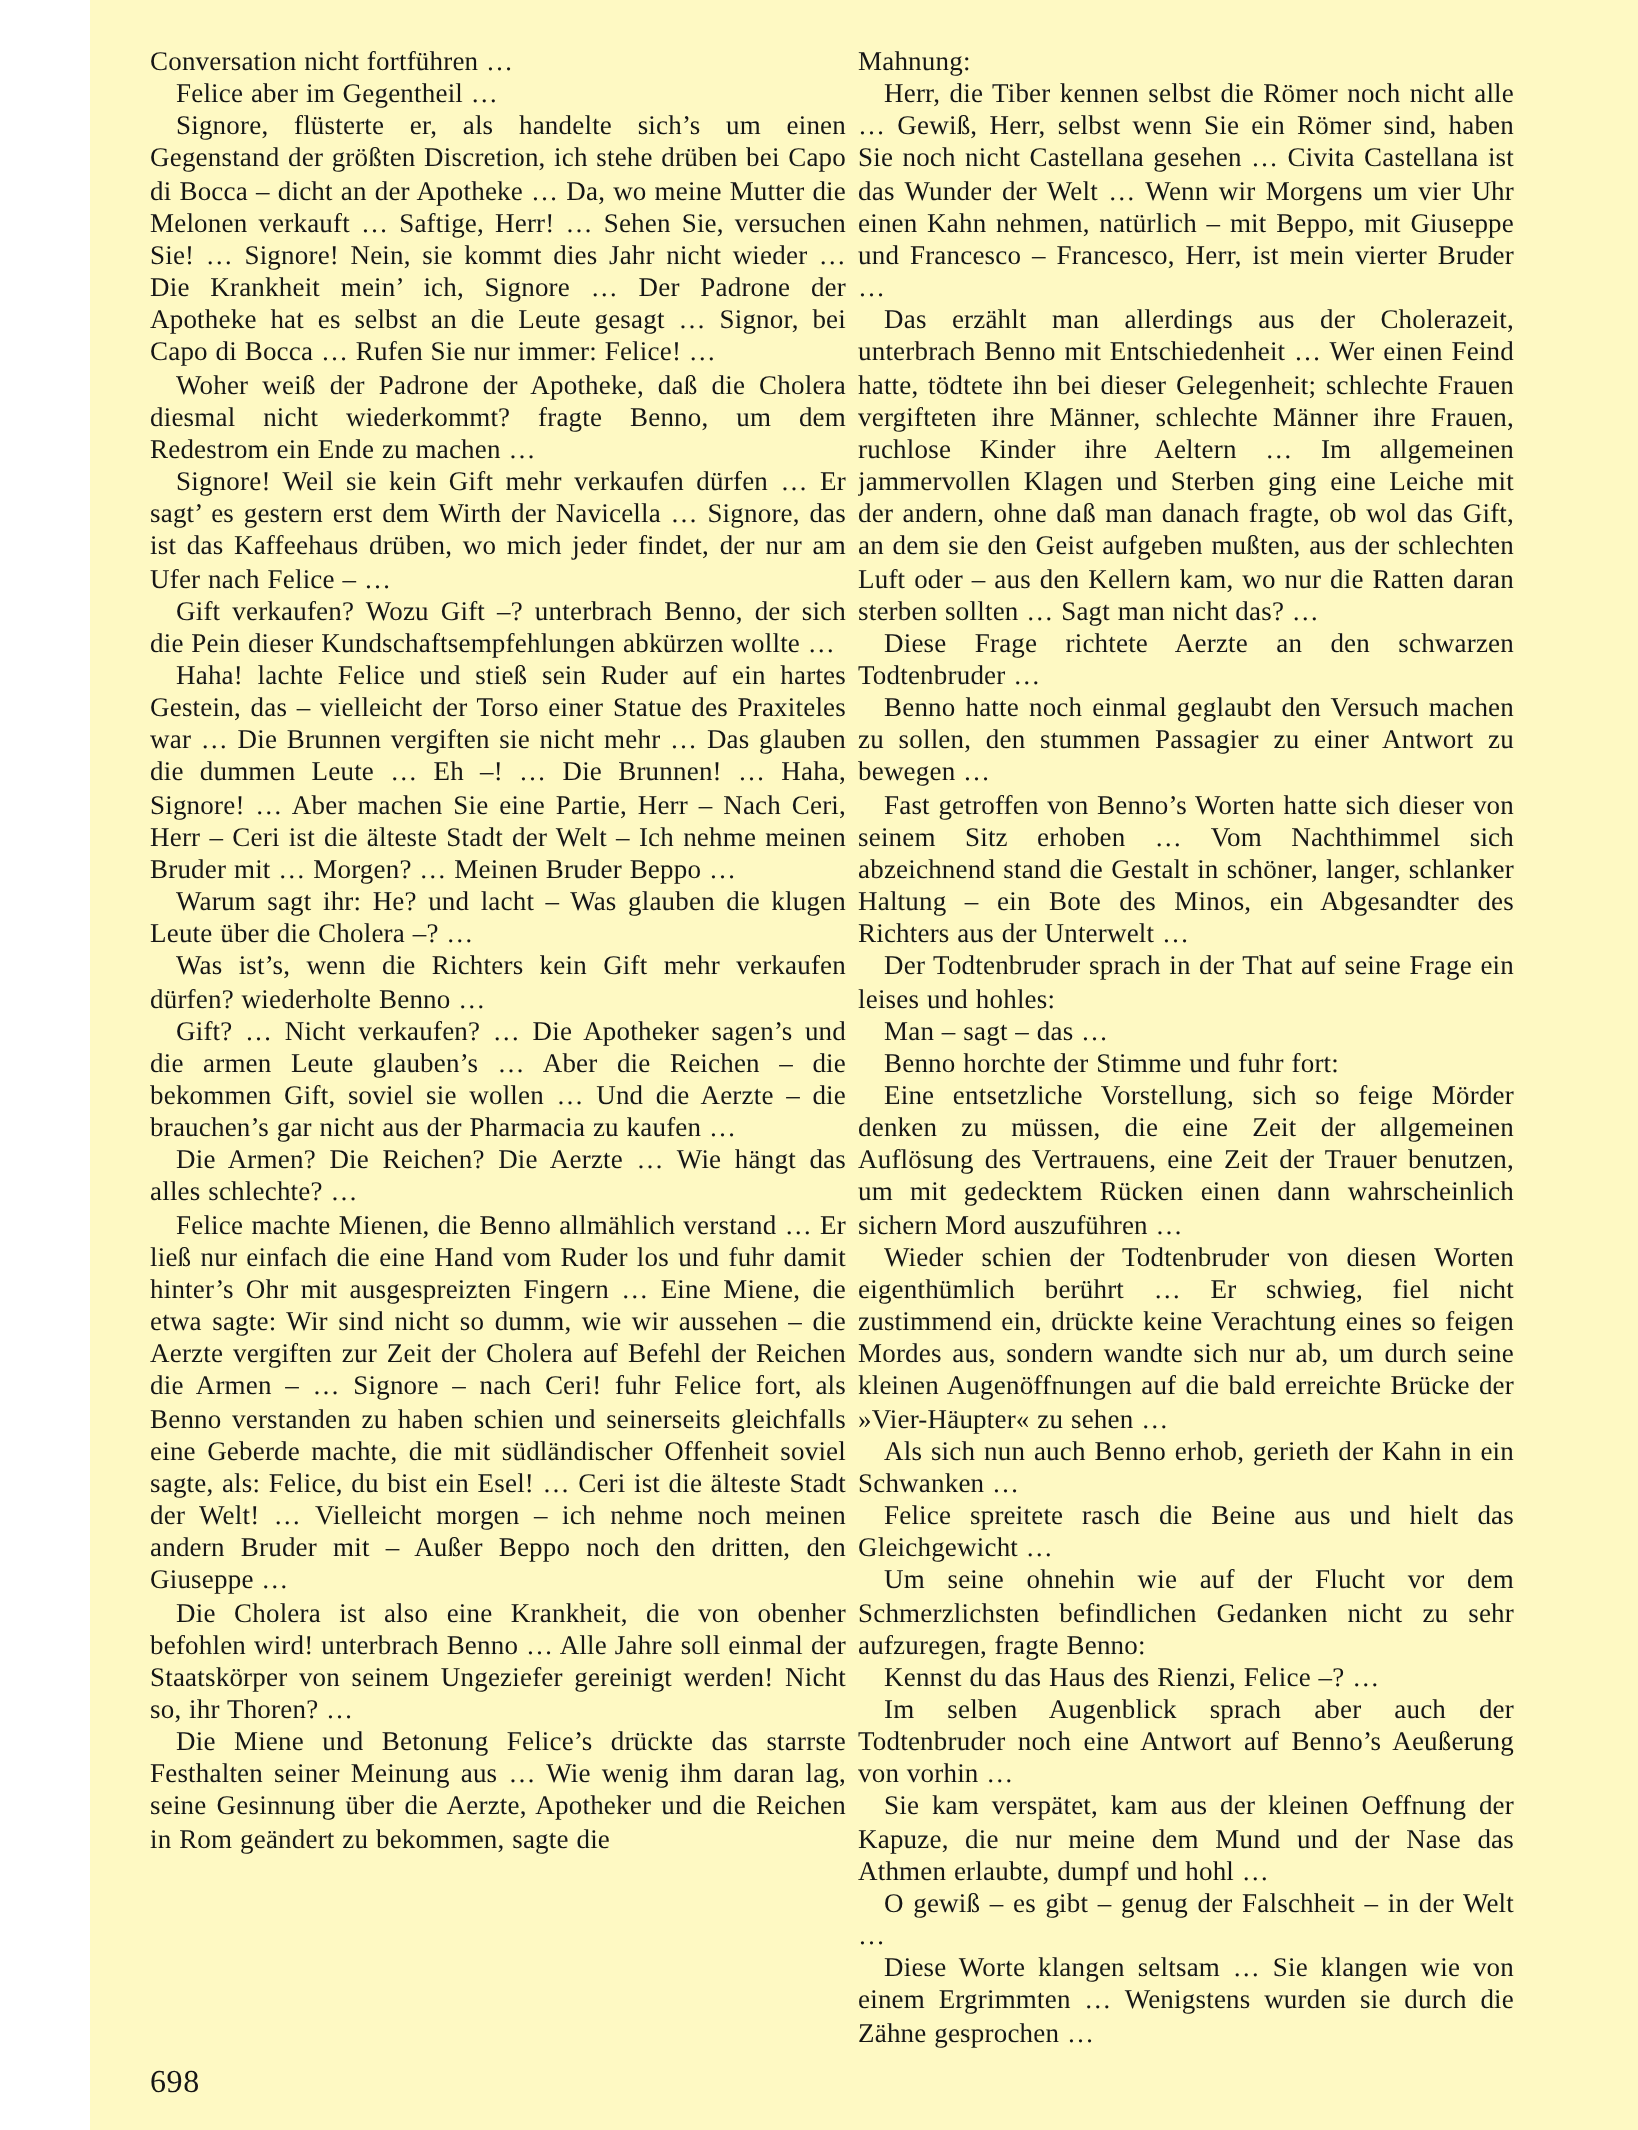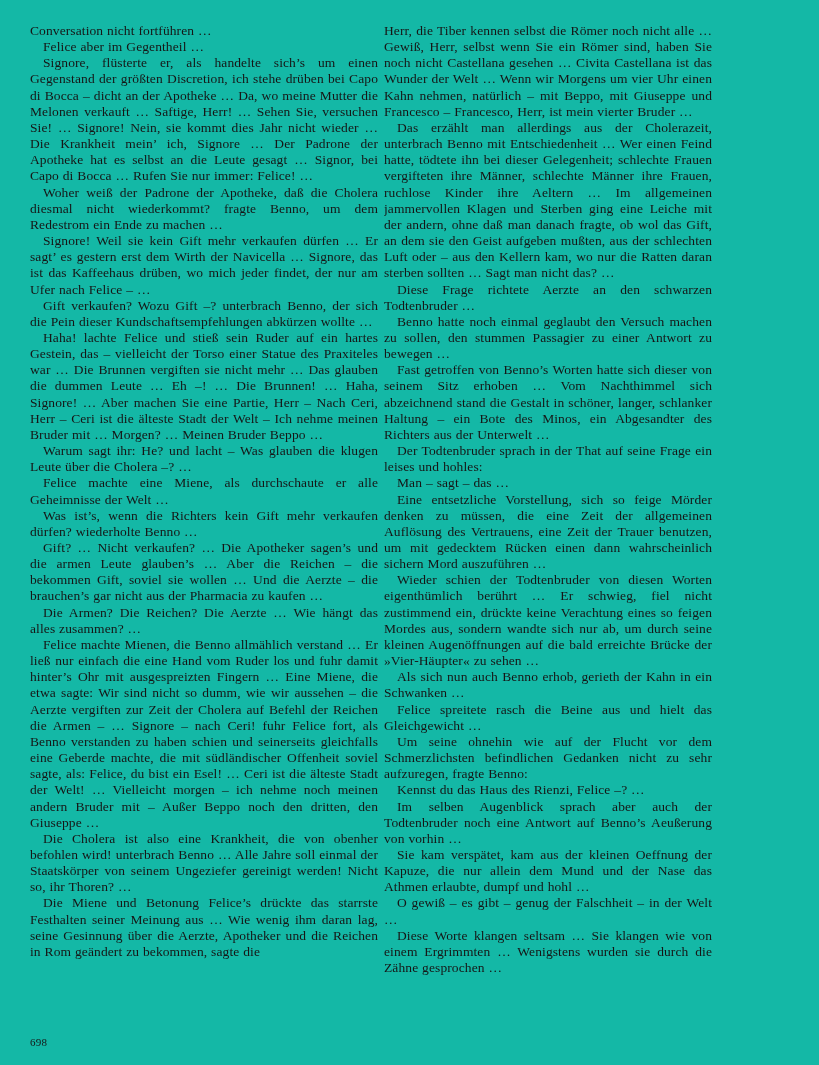--- a/index.html
+++ b/index.html
@@ -10,22 +10,23 @@
   body {
     width: 819px;
     height: 1065px;
     position: relative;
     font-family: "Liberation Serif", "DejaVu Serif", serif;
     color: #161616;
   }
   .page {
     position: absolute;
     inset: 0;
-    background: #14b8a6;
+    background: #fef9c3;
     overflow: hidden;
+    margin-left: 45px;
   }
   .col {
     position: absolute;
     top: 23px;
     height: 1012px;
     overflow: hidden;
     text-align: justify;
     font-size: 13.5px;
     line-height: 16.15px;
     letter-spacing: 0.1px;
@@ -47,59 +48,60 @@
     text-indent: 13px;
   }
   .col p:first-child {
     
     text-indent: 0;
   }
   .page-number {
     position: absolute;
     left: 30px;
     top: 1036px;
-    font-size: 11px;
+    font-size: 16px;
     line-height: 12px;
     letter-spacing: 0.3px;
   }
 </style>
 </head>
 <body>
 
 <div class="page">
   <div class="col col-left" lang="de">
       <p>Conversation nicht fortführen …</p>
       <p>Felice aber im Gegentheil …</p>
       <p>Signore, flüsterte er, als handelte sich’s um einen Gegenstand der größten Discretion, ich stehe drüben bei Capo di Bocca – dicht an der Apotheke … Da, wo meine Mutter die Melonen verkauft … Saftige, Herr! … Sehen Sie, versuchen Sie! … Signore! Nein, sie kommt dies Jahr nicht wieder … Die Krankheit mein’ ich, Signore … Der Padrone der Apotheke hat es selbst an die Leute gesagt … Signor, bei Capo di Bocca … Rufen Sie nur immer: Felice! …</p>
       <p>Woher weiß der Padrone der Apotheke, daß die Cholera diesmal nicht wiederkommt? fragte Benno, um dem Redestrom ein Ende zu machen …</p>
       <p>Signore! Weil sie kein Gift mehr verkaufen dürfen … Er sagt’ es gestern erst dem Wirth der Navicella … Signore, das ist das Kaffeehaus drüben, wo mich jeder findet, der nur am Ufer nach Felice – …</p>
       <p>Gift verkaufen? Wozu Gift –? unterbrach Benno, der sich die Pein dieser Kundschaftsempfehlungen abkürzen wollte …</p>
       <p>Haha! lachte Felice und stieß sein Ruder auf ein hartes Gestein, das – vielleicht der Torso einer Statue des Praxiteles war … Die Brunnen vergiften sie nicht mehr … Das glauben die dummen Leute … Eh –! … Die Brunnen! … Haha, Signore! … Aber machen Sie eine Partie, Herr – Nach Ceri, Herr – Ceri ist die älteste Stadt der Welt – Ich nehme meinen Bruder mit … Morgen? … Meinen Bruder Beppo …</p>
       <p>Warum sagt ihr: He? und lacht – Was glauben die klugen Leute über die Cholera –? …</p>
-      <p>Felice machte eine Miene, als durchschaute er alle Geheimnisse der Welt …</p>
       <p>Was ist’s, wenn die Richters kein Gift mehr verkaufen dürfen? wiederholte Benno …</p>
       <p>Gift? … Nicht verkaufen? … Die Apotheker sagen’s und die armen Leute glauben’s … Aber die Reichen – die bekommen Gift, soviel sie wollen … Und die Aerzte – die brauchen’s gar nicht aus der Pharmacia zu kaufen …</p>
-      <p>Die Armen? Die Reichen? Die Aerzte … Wie hängt das alles zusammen? …</p>
+      <p>Die Armen? Die Reichen? Die Aerzte … Wie hängt das alles schlechte? …</p>
       <p>Felice machte Mienen, die Benno allmählich verstand … Er ließ nur einfach die eine Hand vom Ruder los und fuhr damit hinter’s Ohr mit ausgespreizten Fingern … Eine Miene, die etwa sagte: Wir sind nicht so dumm, wie wir aussehen – die Aerzte vergiften zur Zeit der Cholera auf Befehl der Reichen die Armen – … Signore – nach Ceri! fuhr Felice fort, als Benno verstanden zu haben schien und seinerseits gleichfalls eine Geberde machte, die mit südländischer Offenheit soviel sagte, als: Felice, du bist ein Esel! … Ceri ist die älteste Stadt der Welt! … Vielleicht morgen – ich nehme noch meinen andern Bruder mit – Außer Beppo noch den dritten, den Giuseppe …</p>
       <p>Die Cholera ist also eine Krankheit, die von obenher befohlen wird! unterbrach Benno … Alle Jahre soll einmal der Staatskörper von seinem Ungeziefer gereinigt werden! Nicht so, ihr Thoren? …</p>
       <p>Die Miene und Betonung Felice’s drückte das starrste Festhalten seiner Meinung aus … Wie wenig ihm daran lag, seine Gesinnung über die Aerzte, Apotheker und die Reichen in Rom geändert zu bekommen, sagte die</p>
     </div>
   <div class="col col-right" lang="de">
+      <p>Mahnung:</p>
       <p>Herr, die Tiber kennen selbst die Römer noch nicht alle … Gewiß, Herr, selbst wenn Sie ein Römer sind, haben Sie noch nicht Castellana gesehen … Civita Castellana ist das Wunder der Welt … Wenn wir Morgens um vier Uhr einen Kahn nehmen, natürlich – mit Beppo, mit Giuseppe und Francesco – Francesco, Herr, ist mein vierter Bruder …</p>
       <p>Das erzählt man allerdings aus der Cholerazeit, unterbrach Benno mit Entschiedenheit … Wer einen Feind hatte, tödtete ihn bei dieser Gelegenheit; schlechte Frauen vergifteten ihre Männer, schlechte Männer ihre Frauen, ruchlose Kinder ihre Aeltern … Im allgemeinen jammervollen Klagen und Sterben ging eine Leiche mit der andern, ohne daß man danach fragte, ob wol das Gift, an dem sie den Geist aufgeben mußten, aus der schlechten Luft oder – aus den Kellern kam, wo nur die Ratten daran sterben sollten … Sagt man nicht das? …</p>
       <p>Diese Frage richtete Aerzte an den schwarzen Todtenbruder …</p>
       <p>Benno hatte noch einmal geglaubt den Versuch machen zu sollen, den stummen Passagier zu einer Antwort zu bewegen …</p>
       <p>Fast getroffen von Benno’s Worten hatte sich dieser von seinem Sitz erhoben … Vom Nachthimmel sich abzeichnend stand die Gestalt in schöner, langer, schlanker Haltung – ein Bote des Minos, ein Abgesandter des Richters aus der Unterwelt …</p>
       <p>Der Todtenbruder sprach in der That auf seine Frage ein leises und hohles:</p>
       <p>Man – sagt – das …</p>
+      <p>Benno horchte der Stimme und fuhr fort:</p>
       <p>Eine entsetzliche Vorstellung, sich so feige Mörder denken zu müssen, die eine Zeit der allgemeinen Auflösung des Vertrauens, eine Zeit der Trauer benutzen, um mit gedecktem Rücken einen dann wahrscheinlich sichern Mord auszuführen …</p>
       <p>Wieder schien der Todtenbruder von diesen Worten eigenthümlich berührt … Er schwieg, fiel nicht zustimmend ein, drückte keine Verachtung eines so feigen Mordes aus, sondern wandte sich nur ab, um durch seine kleinen Augenöffnungen auf die bald erreichte Brücke der »Vier-Häupter« zu sehen …</p>
       <p>Als sich nun auch Benno erhob, gerieth der Kahn in ein Schwanken …</p>
       <p>Felice spreitete rasch die Beine aus und hielt das Gleichgewicht …</p>
       <p>Um seine ohnehin wie auf der Flucht vor dem Schmerzlichsten befindlichen Gedanken nicht zu sehr aufzuregen, fragte Benno:</p>
       <p>Kennst du das Haus des Rienzi, Felice –? …</p>
       <p>Im selben Augenblick sprach aber auch der Todtenbruder noch eine Antwort auf Benno’s Aeußerung von vorhin …</p>
-      <p>Sie kam verspätet, kam aus der kleinen Oeffnung der Kapuze, die nur allein dem Mund und der Nase das Athmen erlaubte, dumpf und hohl …</p>
+      <p>Sie kam verspätet, kam aus der kleinen Oeffnung der Kapuze, die nur meine dem Mund und der Nase das Athmen erlaubte, dumpf und hohl …</p>
       <p>O gewiß – es gibt – genug der Falschheit – in der Welt …</p>
       <p>Diese Worte klangen seltsam … Sie klangen wie von einem Ergrimmten … Wenigstens wurden sie durch die Zähne gesprochen …</p>
     </div>
   <div class="page-number">698</div>
 </div>
 
 </body></html>

